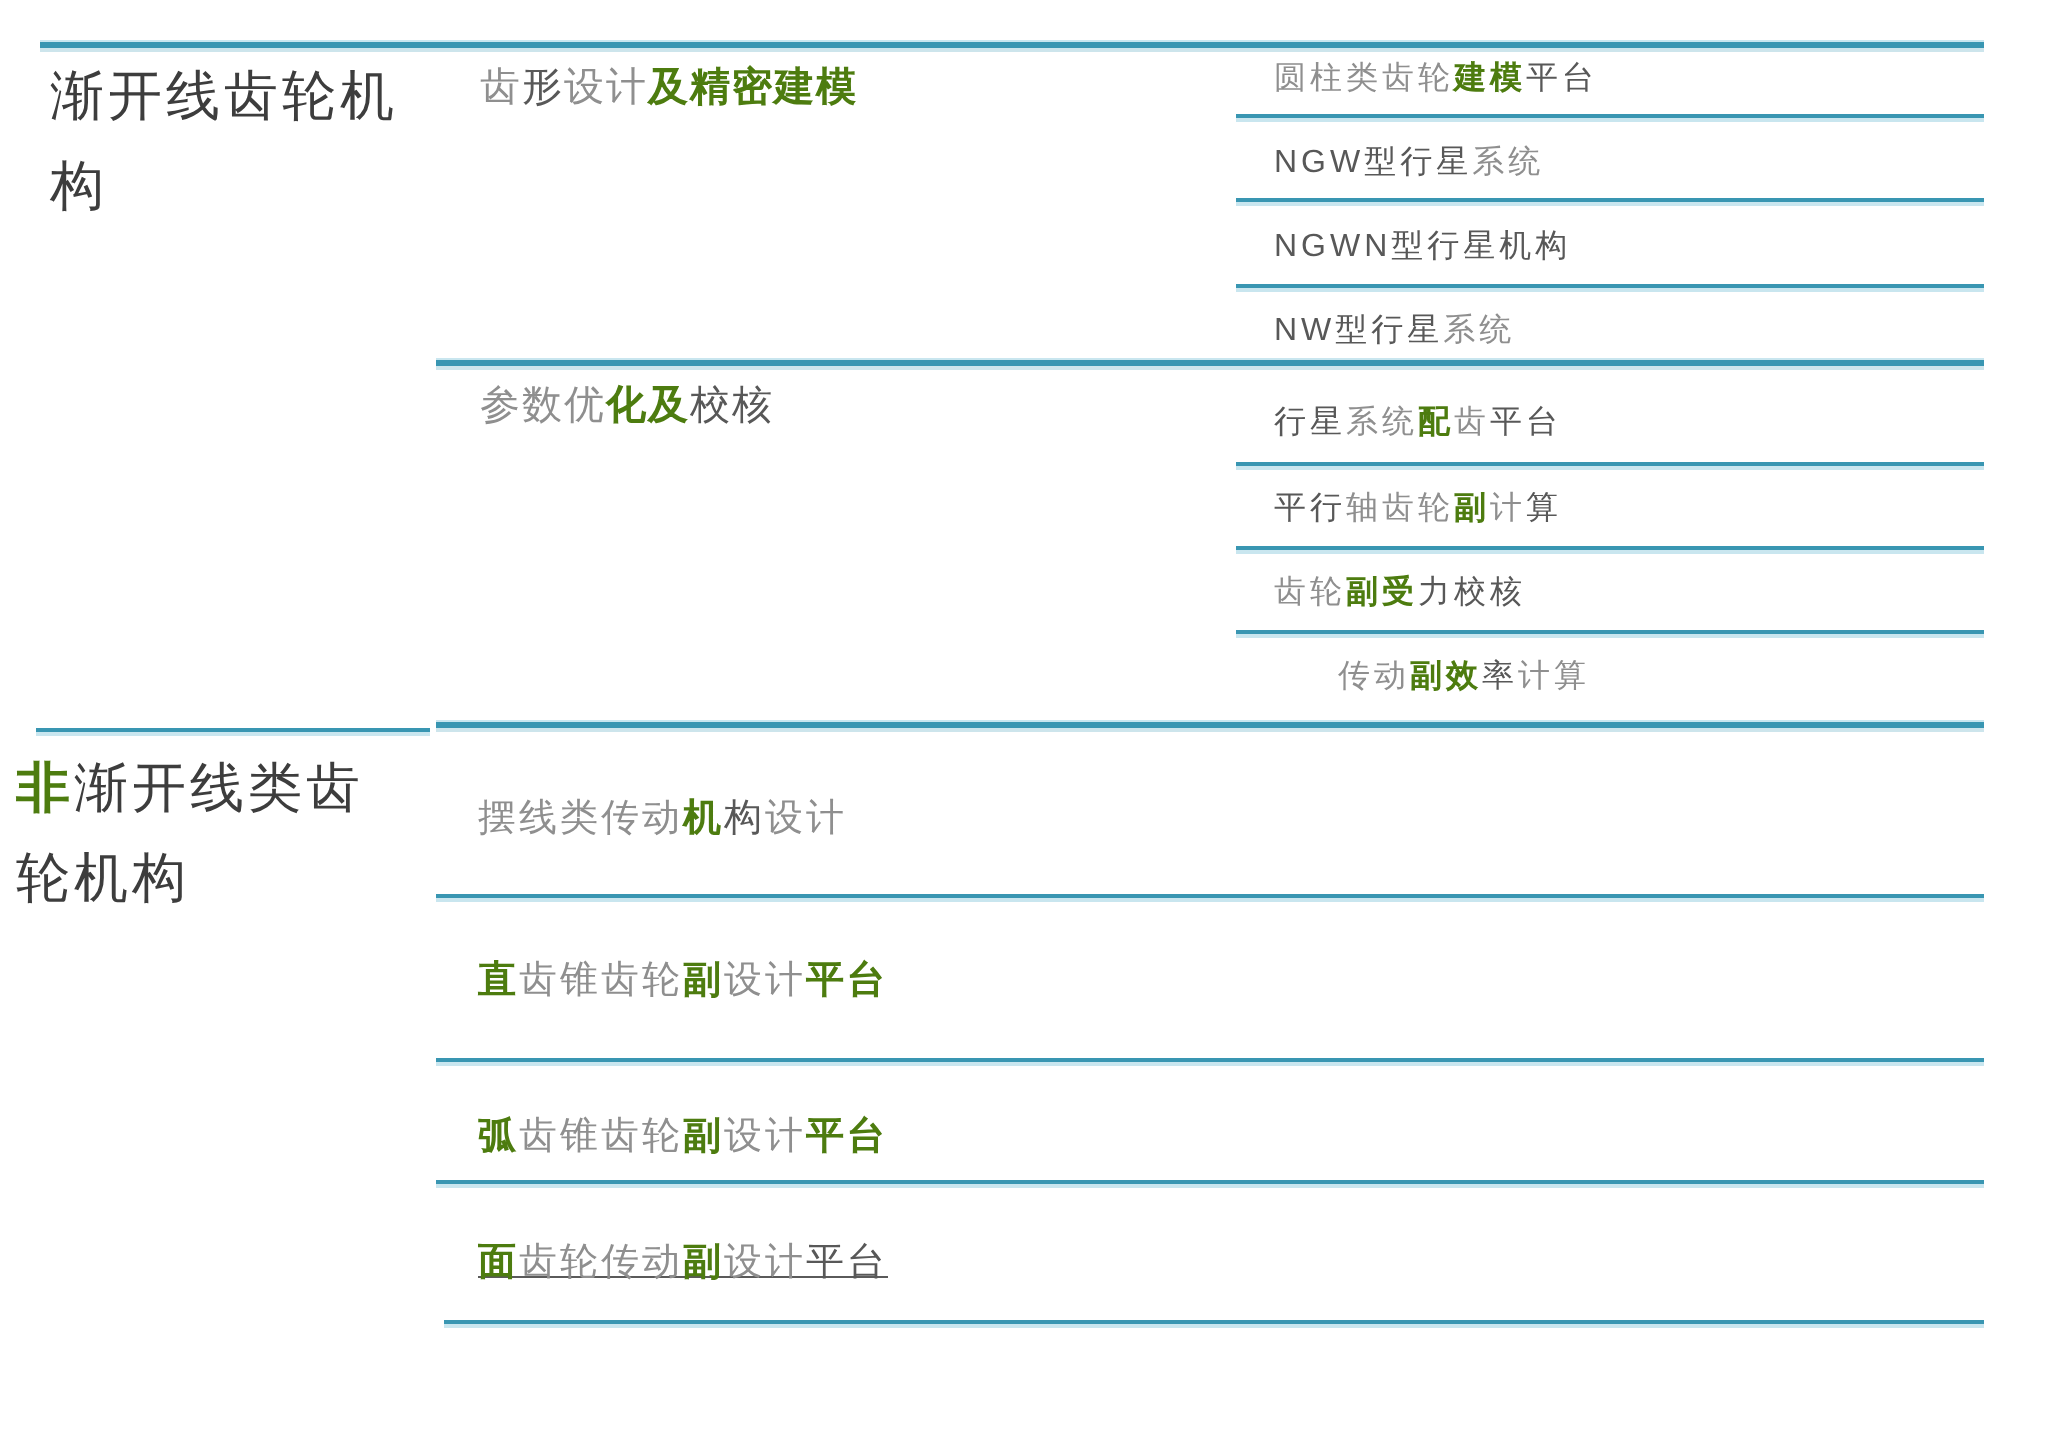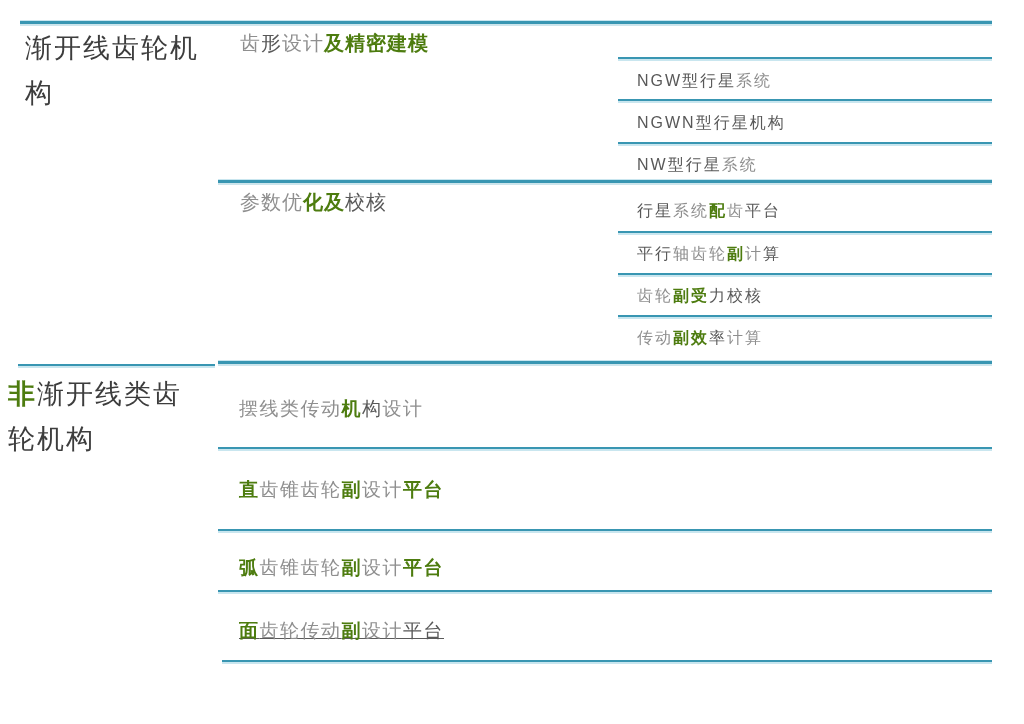--- a/index.html
+++ b/index.html
@@ -64,20 +64,21 @@
 <body>
 
 <div id="page">
 
   <div class="hline major" style="left:20px;top:21px;width:992px;"></div>
 
   <div class="section-title" style="left:25px;top:26px;width:180px;"><span class="w-t">渐开线齿轮机构</span></div>
 
   <div class="cat-header" style="left:240px;top:30px;"><span class="w-l">齿</span><span class="w-n">形</span><span class="w-l">设计</span><span class="w-b">及精密建模</span></div>
 
+  <div class="item-sm" style="left:637px;top:29px;"><span class="w-l">圆柱类齿轮</span><span class="w-b">建模</span><span class="w-n">平台</span></div>
   <div class="hline" style="left:618px;top:57px;width:394px;"></div>
 
   <div class="item-sm" style="left:637px;top:71px;"><span class="w-n">NGW型行星</span><span class="w-l">系统</span></div>
   <div class="hline" style="left:618px;top:99px;width:394px;"></div>
 
   <div class="item-sm" style="left:637px;top:113px;text-align:center;"><span class="w-n">NGWN型行星机构</span></div>
   <div class="hline" style="left:618px;top:142px;width:394px;"></div>
 
   <div class="item-sm" style="left:637px;top:155px;"><span class="w-n">NW型行星</span><span class="w-l">系统</span></div>
 
@@ -87,21 +88,21 @@
 
   <div class="item-sm" style="left:637px;top:201px;"><span class="w-n">行星</span><span class="w-l">系统</span><span class="w-b">配</span><span class="w-l">齿</span><span class="w-n">平台</span></div>
   <div class="hline" style="left:618px;top:231px;width:394px;"></div>
 
   <div class="item-sm" style="left:637px;top:244px;"><span class="w-n">平行</span><span class="w-l">轴齿轮</span><span class="w-b">副</span><span class="w-l">计</span><span class="w-n">算</span></div>
   <div class="hline" style="left:618px;top:273px;width:394px;"></div>
 
   <div class="item-sm" style="left:637px;top:286px;"><span class="w-l">齿轮</span><span class="w-b">副受</span><span class="w-n">力校核</span></div>
   <div class="hline" style="left:618px;top:315px;width:394px;"></div>
 
-  <div class="item-sm" style="left:637px;top:328px;font-family:Liberation Mono, monospace;"><span class="w-l">传动</span><span class="w-b">副效</span><span class="w-n">率</span><span class="w-l">计算</span></div>
+  <div class="item-sm" style="left:669px;top:328px;font-family:Liberation Mono, monospace;"><span class="w-l">传动</span><span class="w-b">副效</span><span class="w-n">率</span><span class="w-l">计算</span></div>
 
   <div class="hline" style="left:18px;top:364px;width:197px;"></div>
   <div class="hline major" style="left:218px;top:361px;width:794px;"></div>
 
   <div class="section-title" style="left:8px;top:372px;width:180px;"><span class="w-b">非</span><span class="w-t">渐开线类齿轮机构</span></div>
 
   <div class="item-lg" style="left:239px;top:396px;"><span class="w-l">摆线类传动</span><span class="w-b">机</span><span class="w-n">构</span><span class="w-l">设计</span></div>
   <div class="hline" style="left:218px;top:447px;width:794px;"></div>
 
   <div class="item-lg" style="left:239px;top:477px;"><span class="w-b">直</span><span class="w-l">齿锥齿轮</span><span class="w-b">副</span><span class="w-l">设计</span><span class="w-b">平台</span></div>

